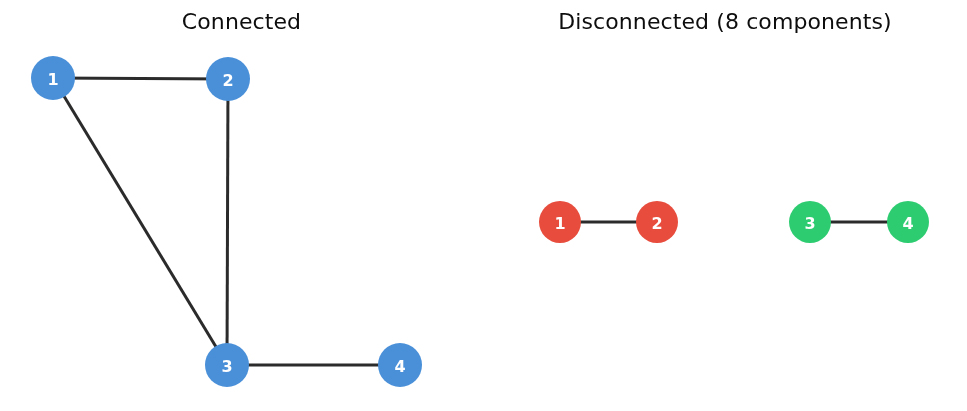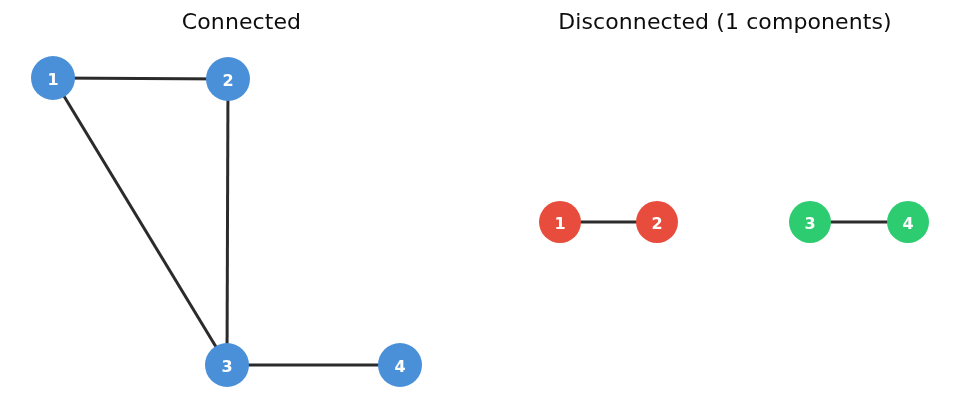--- a/index.html
+++ b/index.html
@@ -63,21 +63,21 @@
 </head>
 <body>
 
 <div id="figure">
 
   <div class="panel" id="panel-connected">
     <div class="panel-title">Connected</div>
   </div>
 
   <div class="panel" id="panel-disconnected">
-    <div class="panel-title">Disconnected (1 components)</div>
+    <div class="panel-title">Disconnected (8 components)</div>
   </div>
 
   <svg class="graph-svg" id="graph-canvas" width="967" height="411">
       <g>
         <line x1="53" y1="78" x2="228" y2="79" stroke="#2b2b2b" stroke-width="3" stroke-linecap="butt"></line>
         <line x1="53" y1="78" x2="227" y2="365" stroke="#2b2b2b" stroke-width="3" stroke-linecap="butt"></line>
         <line x1="228" y1="79" x2="227" y2="365" stroke="#2b2b2b" stroke-width="3" stroke-linecap="butt"></line>
         <line x1="227" y1="365" x2="400" y2="365" stroke="#2b2b2b" stroke-width="3" stroke-linecap="butt"></line>
       </g>
       <g>

